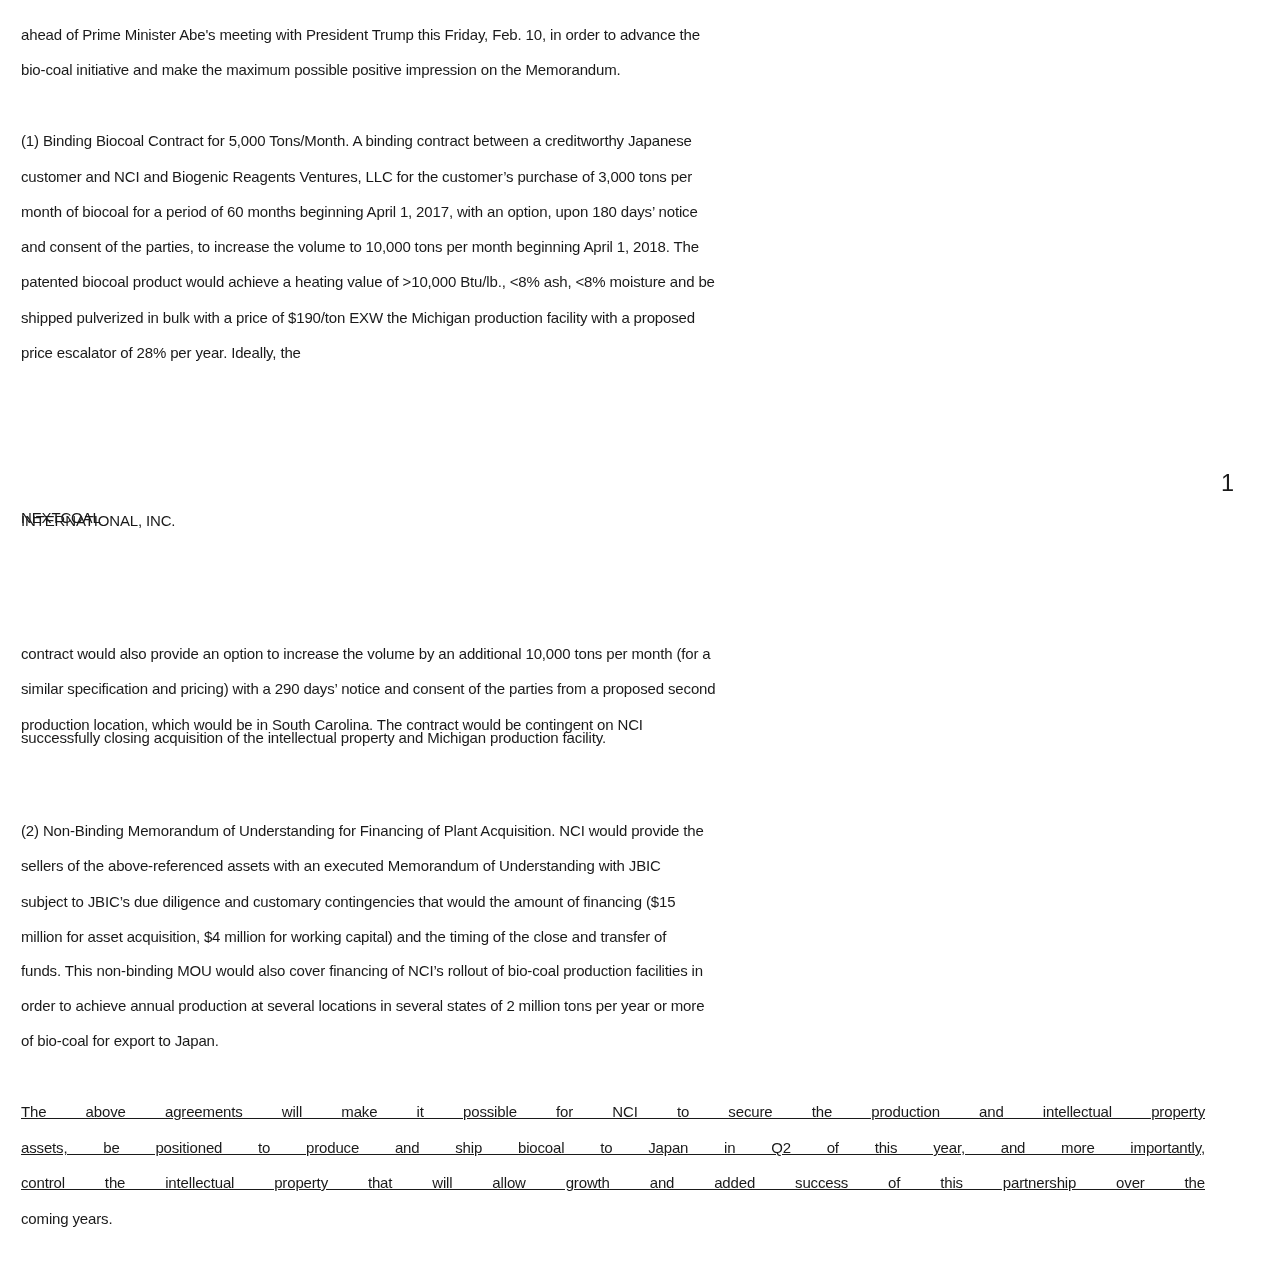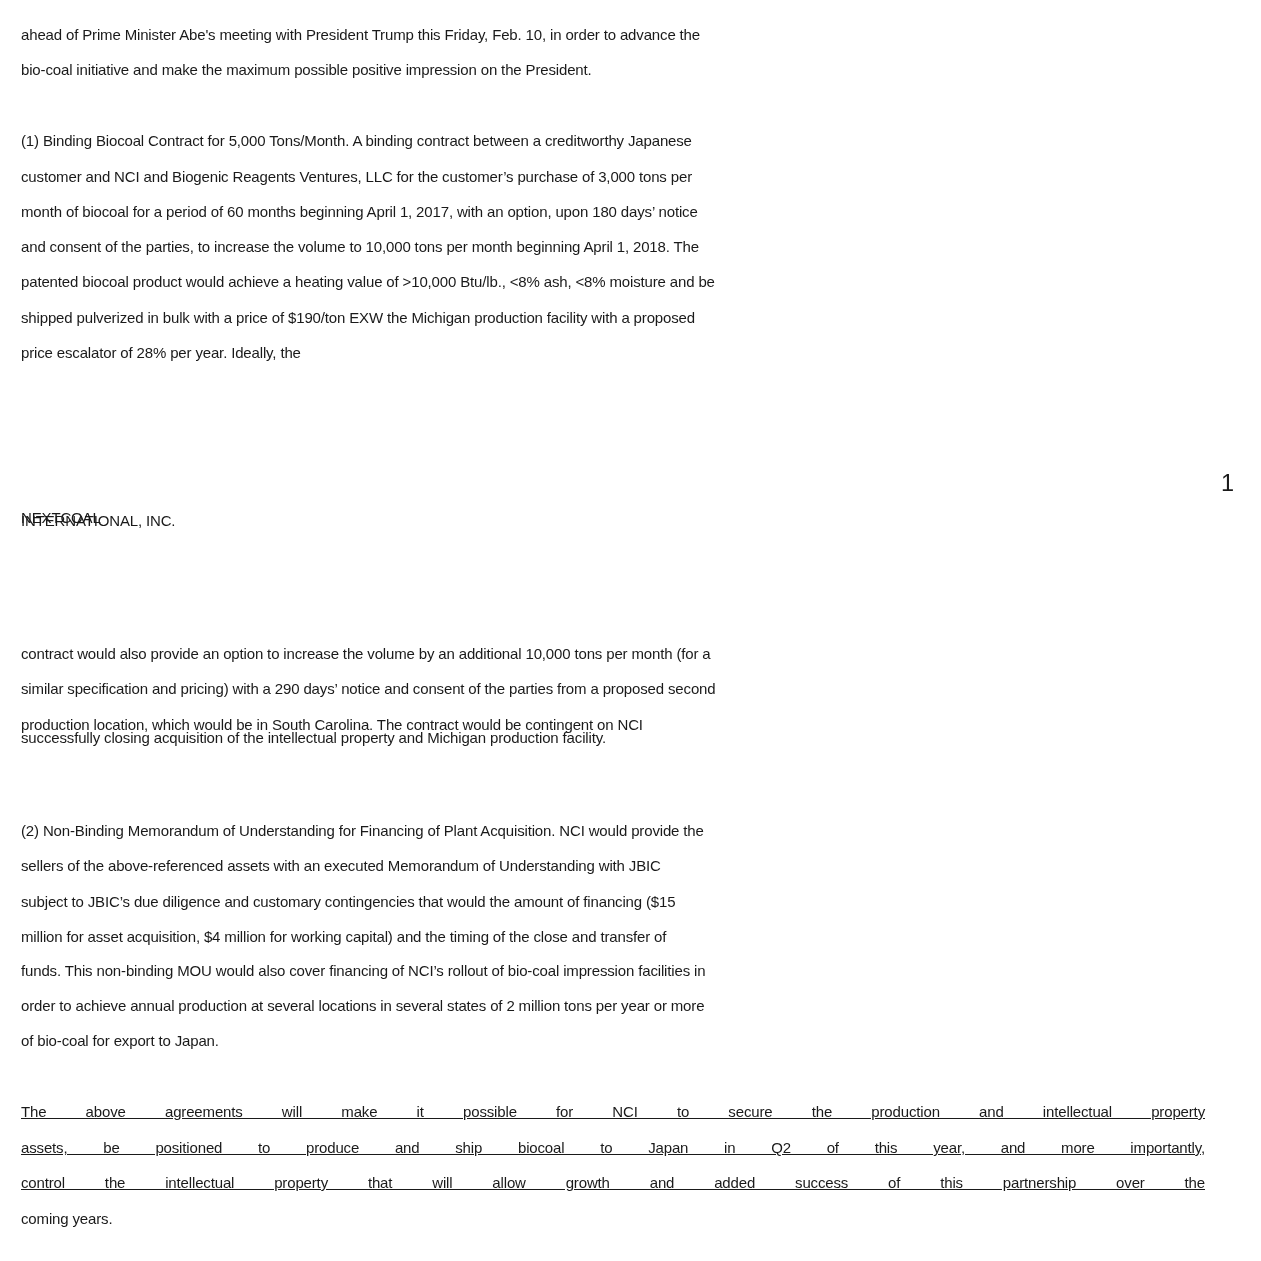--- a/index.html
+++ b/index.html
@@ -16,21 +16,21 @@
     position: absolute; right: 27px; top: 466px; font-size: 23.5px; line-height: 35px;
   }
 </style>
 </head>
 <body>
 
 <div>
 
   <div>
     <div class="line" style="top:17px">ahead of Prime Minister Abe's meeting with President Trump this Friday, Feb. 10, in order to advance the</div>
-    <div class="line" style="top:52px">bio-coal initiative and make the maximum possible positive impression on the President.</div>
+    <div class="line" style="top:52px">bio-coal initiative and make the maximum possible positive impression on the Memorandum.</div>
   </div>
 
   <div>
     <div class="line" style="top:123px">(1) Binding Biocoal Contract for 5,000 Tons/Month. A binding contract between a creditworthy Japanese</div>
     <div class="line" style="top:159px">customer and NCI and Biogenic Reagents Ventures, LLC for the customer’s purchase of 3,000 tons per</div>
     <div class="line" style="top:194px">month of biocoal for a period of 60 months beginning April 1, 2017, with an option, upon 180 days’ notice</div>
     <div class="line" style="top:229px">and consent of the parties, to increase the volume to 10,000 tons per month beginning April 1, 2018. The</div>
     <div class="line" style="top:264px">patented biocoal product would achieve a heating value of &gt;10,000 Btu/lb., &lt;8% ash, &lt;8% moisture and be</div>
     <div class="line" style="top:300px">shipped pulverized in bulk with a price of $190/ton EXW the Michigan production facility with a proposed</div>
     <div class="line" style="top:335px">price escalator of 28% per year. Ideally, the</div>
@@ -48,21 +48,21 @@
     <div class="line" style="top:671px">similar specification and pricing) with a 290 days’ notice and consent of the parties from a proposed second</div>
     <div class="line" style="top:707px">production location, which would be in South Carolina. The contract would be contingent on NCI</div>
     <div class="line" style="top:720px">successfully closing acquisition of the intellectual property and Michigan production facility.</div>
   </div>
 
   <div>
     <div class="line" style="top:813px">(2) Non-Binding Memorandum of Understanding for Financing of Plant Acquisition. NCI would provide the</div>
     <div class="line" style="top:848px">sellers of the above-referenced assets with an executed Memorandum of Understanding with JBIC</div>
     <div class="line" style="top:884px">subject to JBIC’s due diligence and customary contingencies that would the amount of financing ($15</div>
     <div class="line" style="top:919px">million for asset acquisition, $4 million for working capital) and the timing of the close and transfer of</div>
-    <div class="line" style="top:953px">funds. This non-binding MOU would also cover financing of NCI’s rollout of bio-coal impression facilities in</div>
+    <div class="line" style="top:953px">funds. This non-binding MOU would also cover financing of NCI’s rollout of bio-coal production facilities in</div>
     <div class="line" style="top:988px">order to achieve annual production at several locations in several states of 2 million tons per year or more</div>
     <div class="line" style="top:1023px">of bio-coal for export to Japan.</div>
   </div>
 
   <div>
     <div class="line justify" style="top:1094px">The above agreements will make it possible for NCI to secure the production and intellectual property</div>
     <div class="line justify" style="top:1130px">assets, be positioned to produce and ship biocoal to Japan in Q2 of this year, and more importantly,</div>
     <div class="line justify" style="top:1165px">control the intellectual property that will allow growth and added success of this partnership over the</div>
     <div class="line" style="top:1201px">coming years.</div>
   </div>

